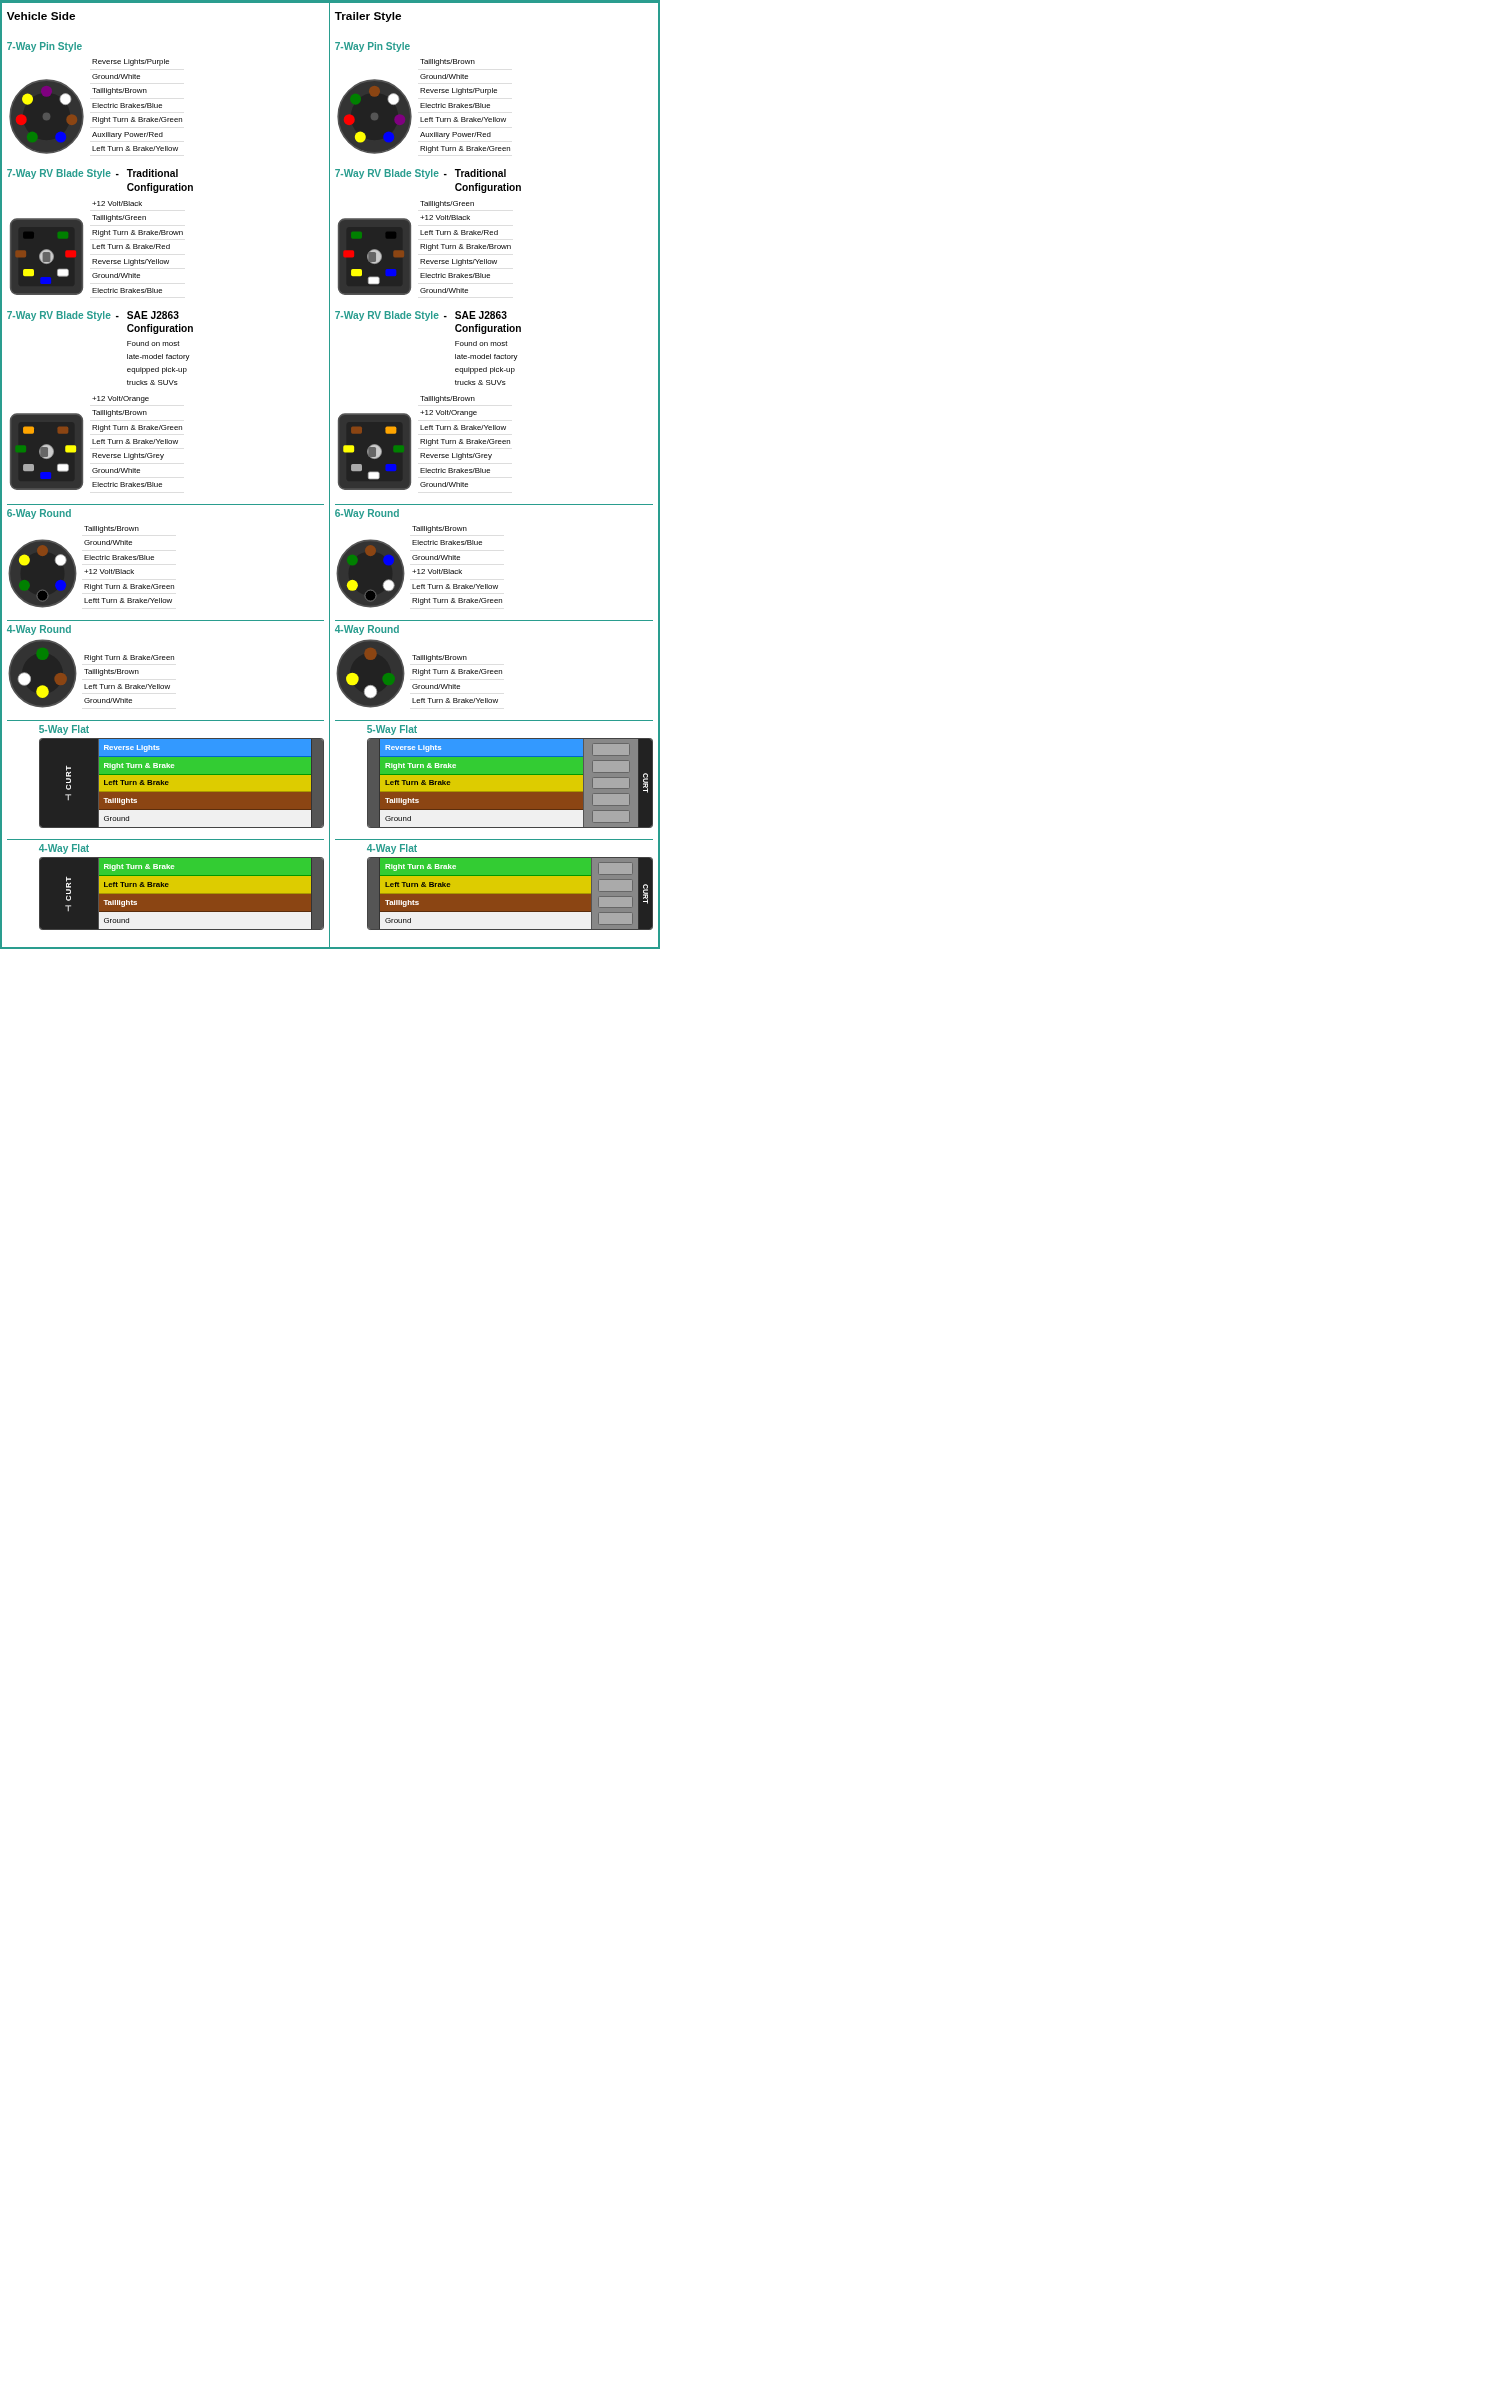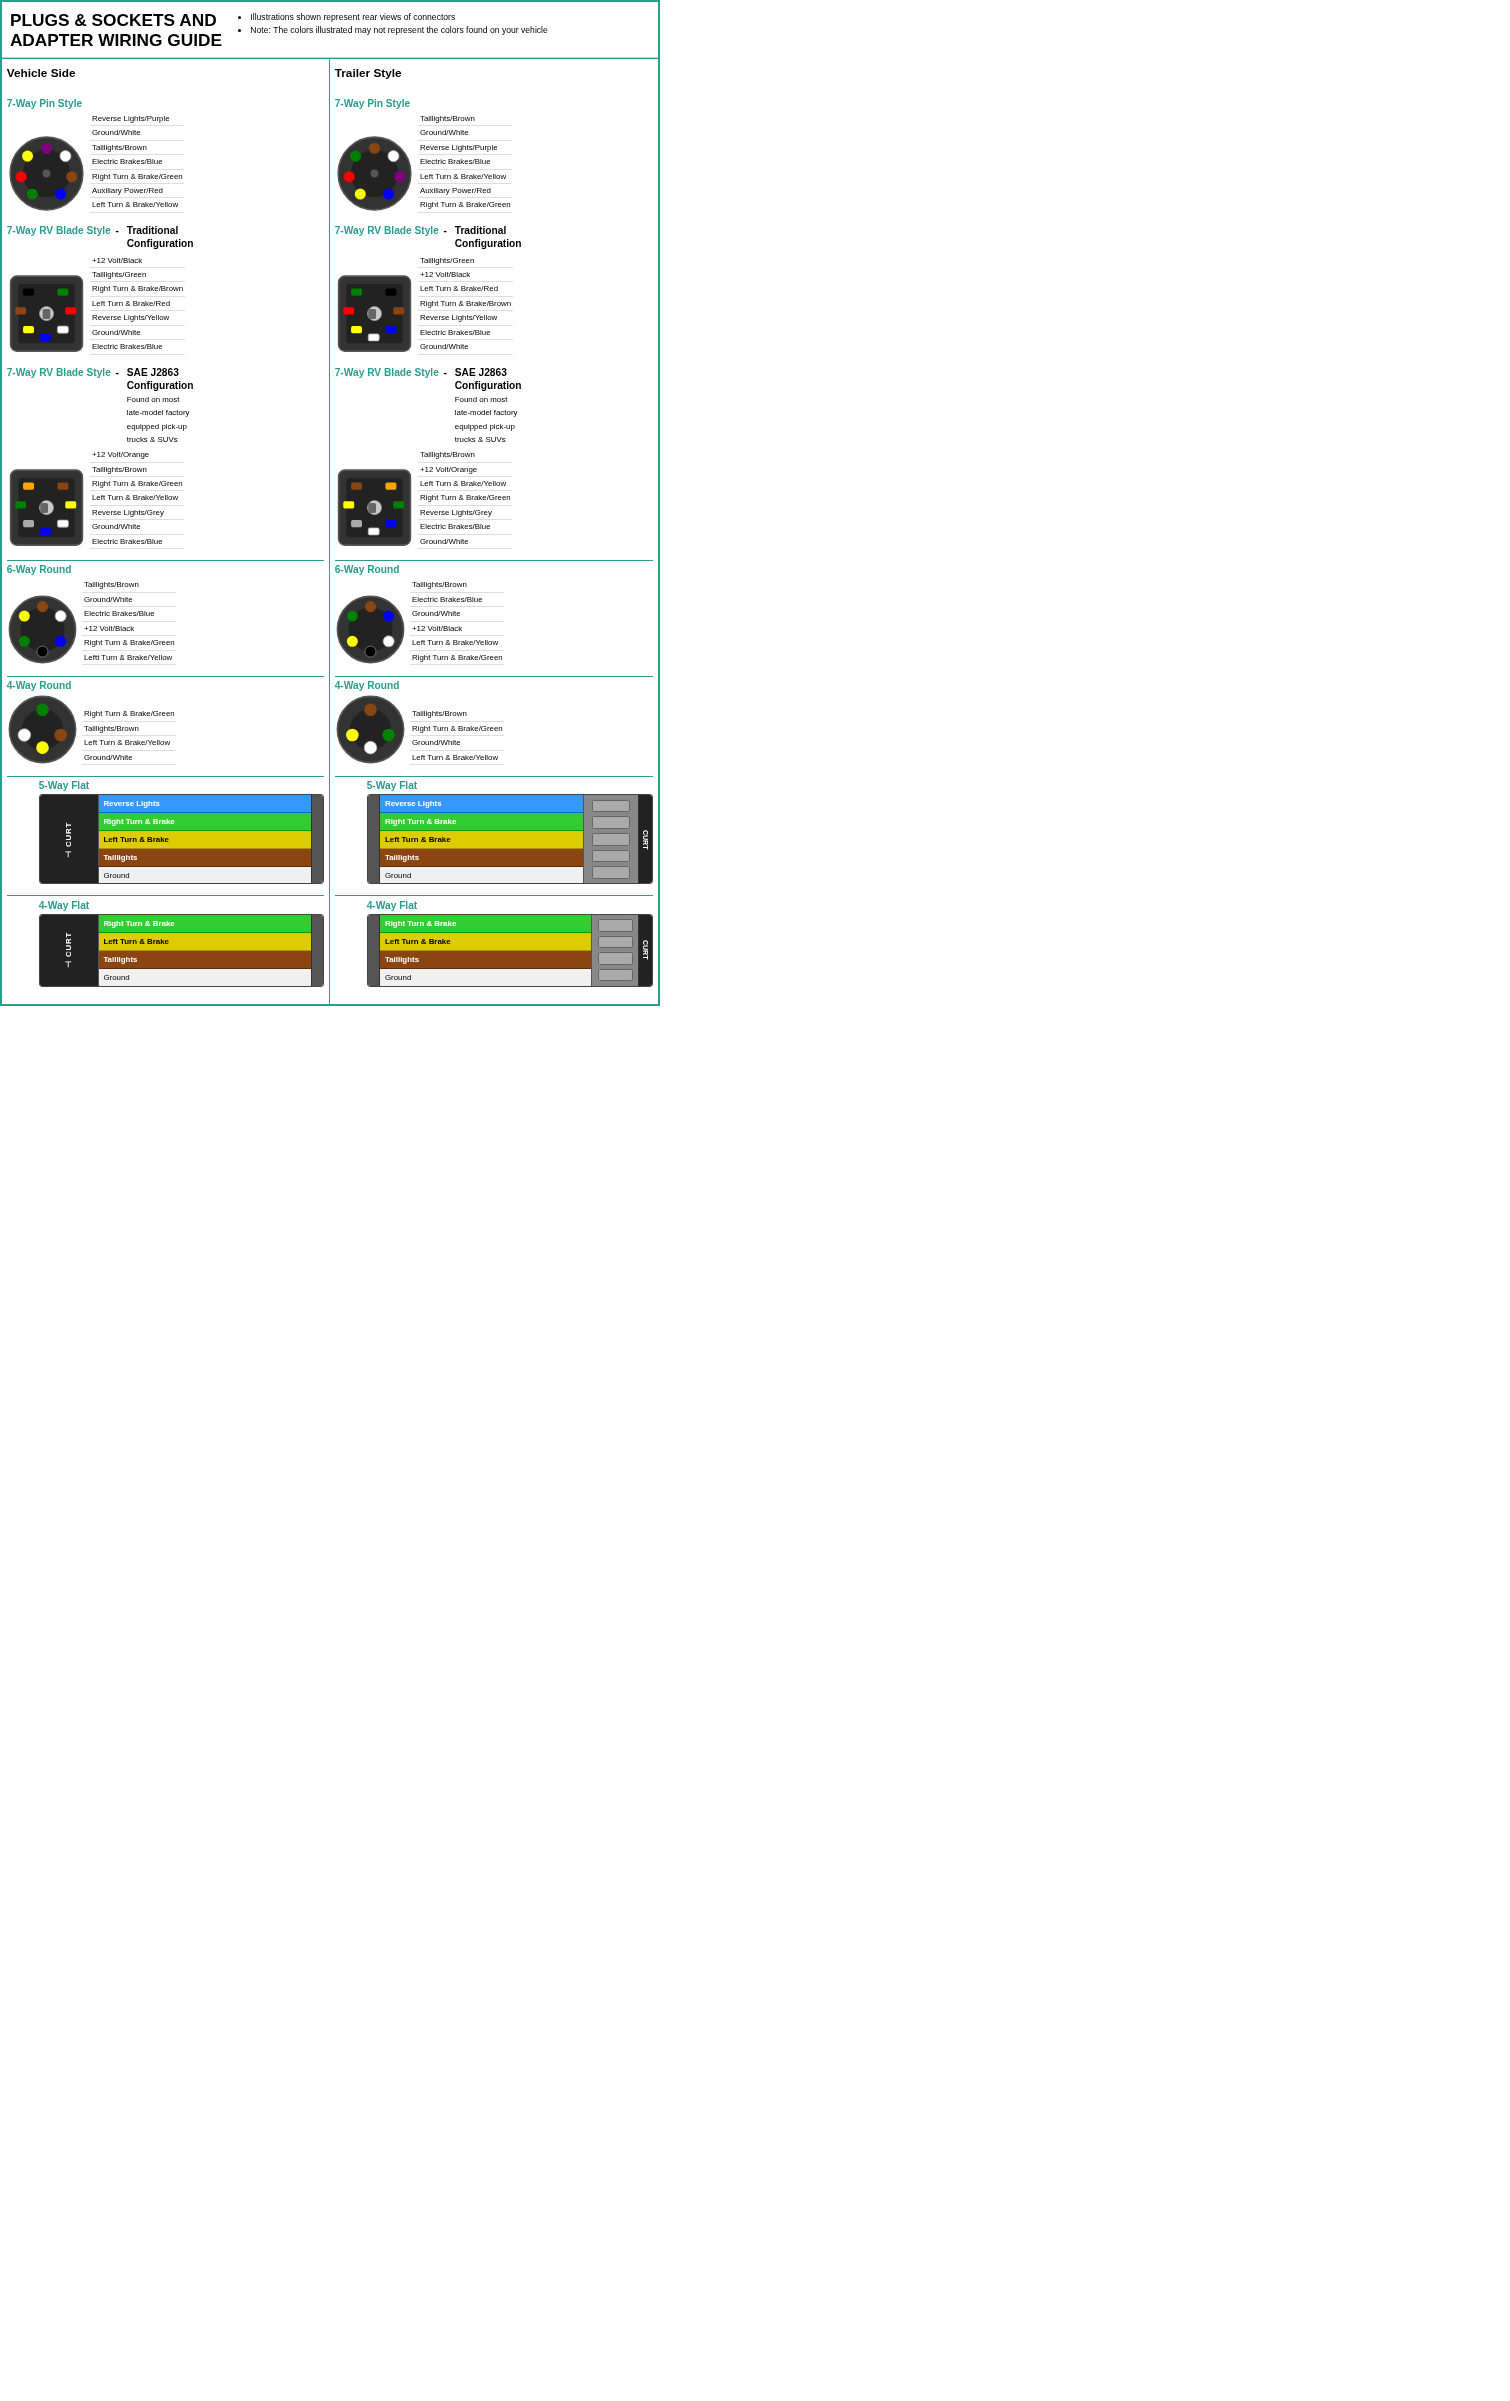--- a/index.html
+++ b/index.html
@@ -100,29 +100,20 @@
     .section-divider {
       border-top: 1.6px solid #2a9d8f;
       margin: 3.1px 0;
     }
   </style>
 </head>
 <body>
 
 <div>
 
-  <div class="header">
-    <div class="header-title">PLUGS &amp; SOCKETS AND<br>ADAPTER WIRING GUIDE</div>
-    <div class="header-notes">
-      <ul>
-        <li>Illustrations shown represent rear views of connectors</li>
-        <li>Note: The colors illustrated may not represent the colors found on your vehicle</li>
-      </ul>
-    </div>
-  </div>
 
   <div class="content">
 
     <div class="side side-left">
       <div class="side-title">Vehicle Side</div>
 
       <div class="section">
         <div class="section-title">7-Way Pin Style</div>
         <div class="connector-block">
           <svg width="79" height="79" viewBox="0 0 100 100">

